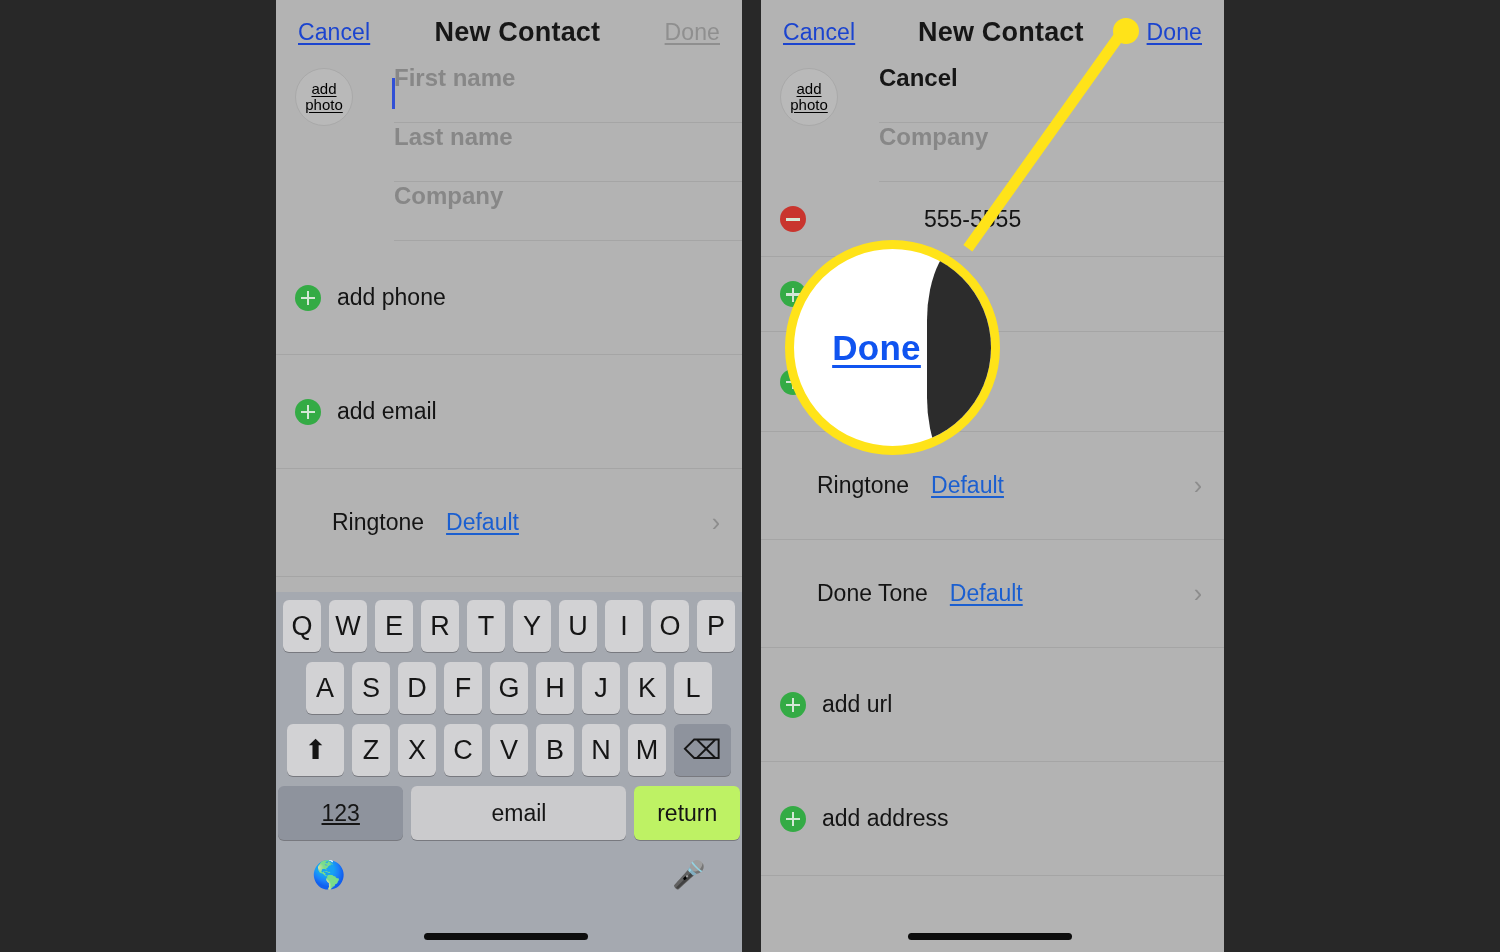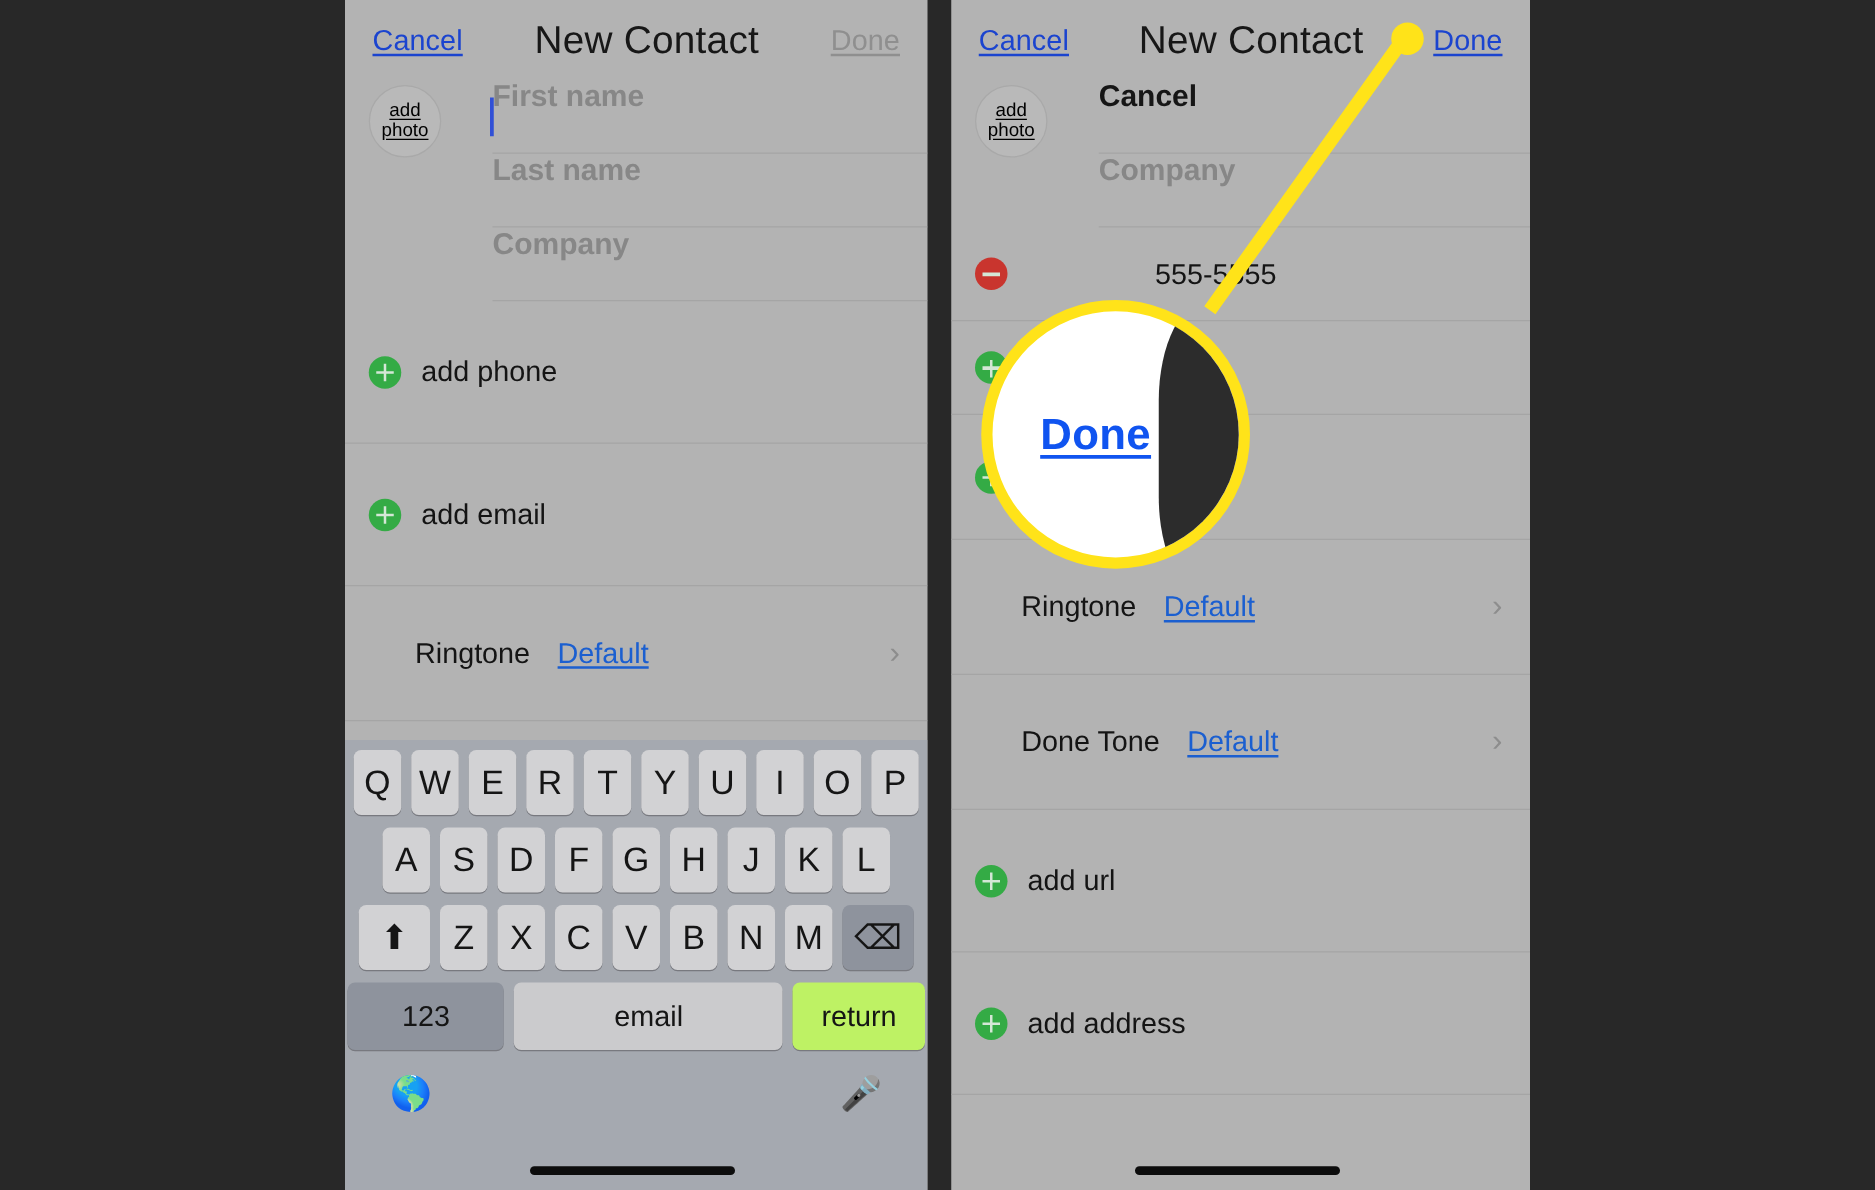--- a/index.html
+++ b/index.html
@@ -24,21 +24,21 @@
     position: relative; height: 64px;
     display: flex; align-items: center; justify-content: space-between;
     padding: 0 22px;
   }
   .nav-btn {
     font-size: 23px; color: #1b44cf;
     text-decoration: underline; text-underline-offset: 3px;
     letter-spacing: .1px;
   }
   .nav-btn.dim { color: #8f8f8f; text-decoration-color: #8f8f8f; }
-  .nav-title { font-size: 31px; font-weight: normal; color: #171717; letter-spacing:.2px; }
+  .nav-title { font-size: 27px; font-weight: bold; color: #171717; letter-spacing:.2px; }
 
   
   .namearea { position: relative; display: flex; padding-left: 19px; }
   .photo-circle {
     width: 58px; height: 58px; border-radius: 50%;
     background: #b9b9b9; border: 1px solid #a9a9a9;
     margin-top: 4px; flex: 0 0 58px;
     display: flex; flex-direction: column; align-items: center; justify-content: center;
     line-height: 1.05;
   }
@@ -108,21 +108,21 @@
     background: #d2d2d4; border-radius: 6px;
     height: 52px; width: 38px;
     display: flex; align-items: center; justify-content: center;
     font-size: 27px; color: #151515;
     box-shadow: 0 1px 0 rgba(90,90,95,.6);
   }
   .krow.r2 { padding: 0 22px; }
   .krow.r3 { padding: 0 2px; }
   .key.wide  { width: 57px; background: #d2d2d4; }
   .key.dark  { width: 57px; background: #8e939d; }
-  .key.num   { width: 126px; background: #8e939d; font-size: 23px; height: 54px; }
+  .key.num   { width: 126px; background: #8e939d; font-size: 23px; height: 54px; text-decoration: underline; }
   .key.space { width: 216px; background: #cbcbcd; font-size: 23px; height: 54px; }
   .key.ret   { width: 106px; background: #bef264; font-size: 23px; height: 54px; }
   .krow.r4 { padding: 0 2px; margin-top: 4px; }
   .kbottom {
     display: flex; align-items: center; justify-content: space-between;
     padding: 12px 36px 0 36px;
   }
   .home-bar {
     position: absolute; bottom: 12px; height: 7px; border-radius: 4px;
     background: #0d0d0d;

